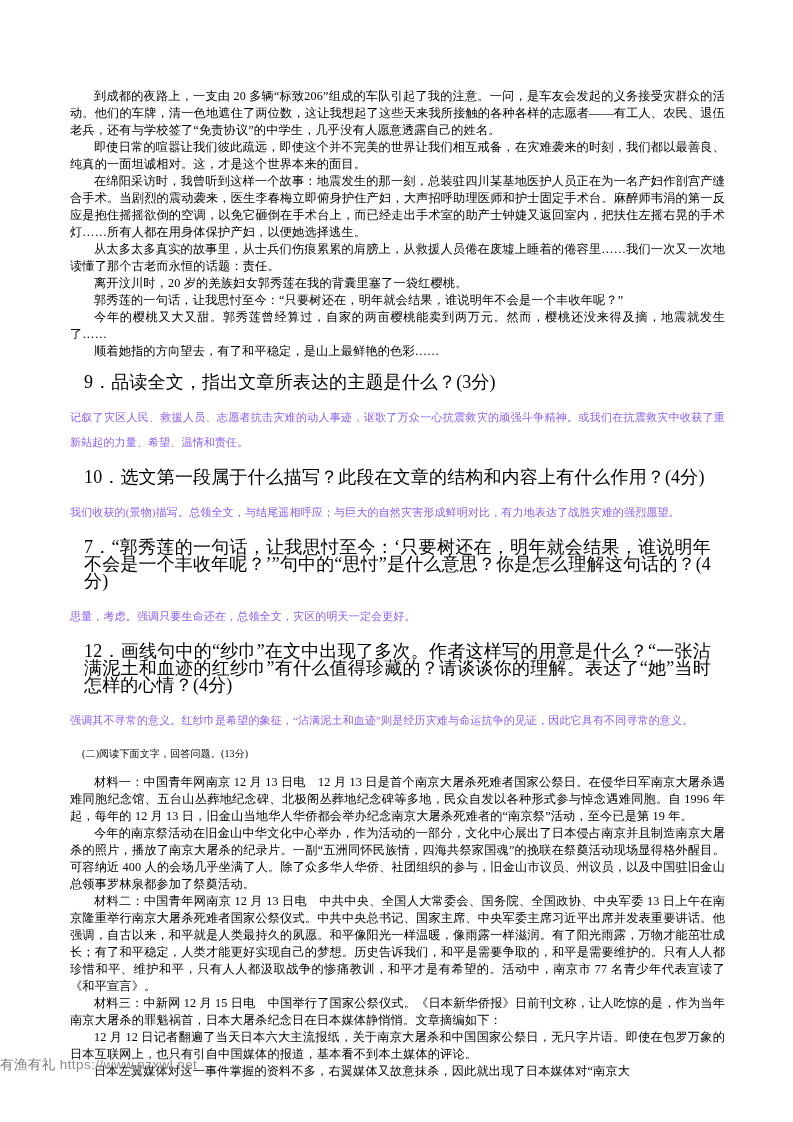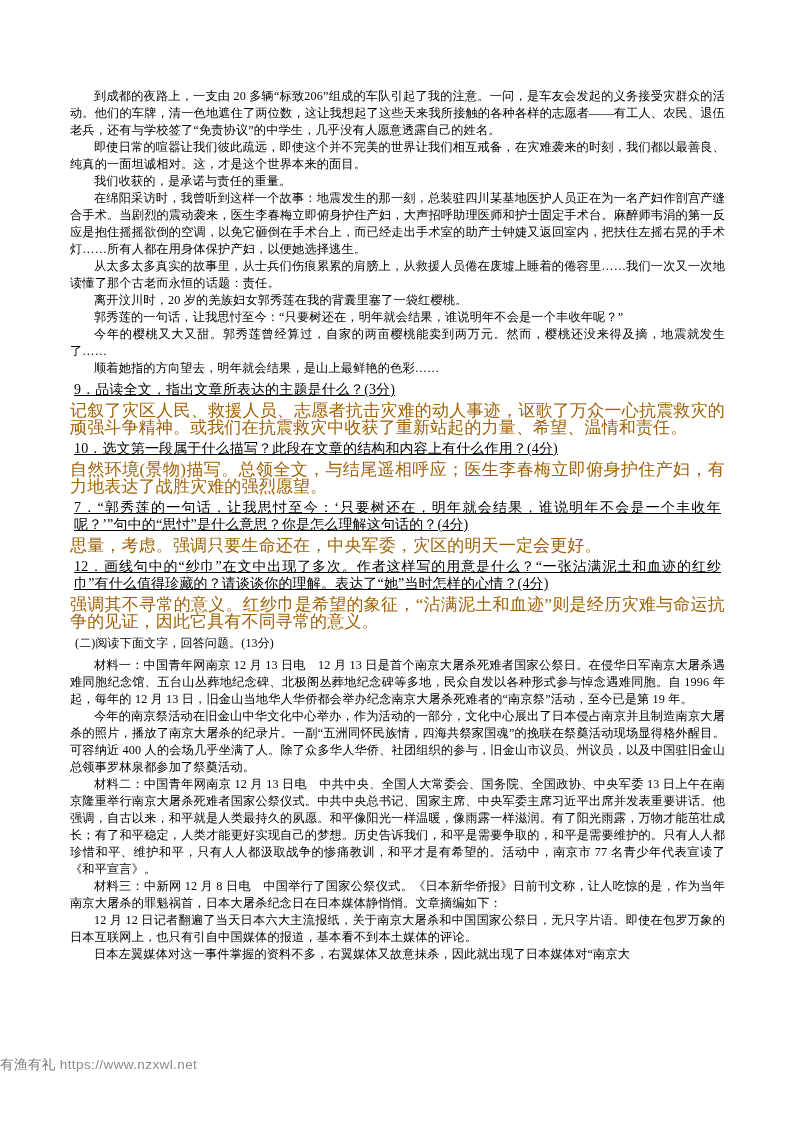--- a/index.html
+++ b/index.html
@@ -33,38 +33,37 @@
     font-size: 12.2px;
     line-height: 17.0px;
     text-align: justify;
     text-justify: inter-ideograph;
     letter-spacing: 0.15px;
   }
   p.indent {
     text-indent: 24px;
   }
   .ans {
-    color: #a16207;
+    color: #8b5cf6;
     margin: 0;
-    font-size: 17px;
+    font-size: 11px;
+    line-height: 25px;
+    text-align: justify;
+    letter-spacing: 0.15px;
+  }
+  .q {
+    margin: 14px;
+    font-size: 18px;
     line-height: 17.0px;
     text-align: justify;
     letter-spacing: 0.15px;
   }
-  .q {
-    margin: 4px;
-    font-size: 14px;
-    line-height: 17.0px;
-    text-align: justify;
-    letter-spacing: 0.15px;
-    text-decoration: underline;
-  }
   .sec {
-    margin: 5px;
-    font-size: 12px;
+    margin: 12px;
+    font-size: 10px;
     line-height: 17.0px;
     letter-spacing: 0.15px;
   }
   .watermark {
     position: absolute;
     left: 0;
     top: 1056px;
     width: 793px;
     text-align: left;
     font-size: 13.5px;
@@ -77,45 +76,44 @@
   }
 </style>
 </head>
 <body>
 
 <div class="page">
   <div class="content">
 
     <p class="indent">到成都的夜路上，一支由 20 多辆“标致206”组成的车队引起了我的注意。一问，是车友会发起的义务接受灾群众的活动。他们的车牌，清一色地遮住了两位数，这让我想起了这些天来我所接触的各种各样的志愿者——有工人、农民、退伍老兵，还有与学校签了“免责协议”的中学生，几乎没有人愿意透露自己的姓名。</p>
     <p class="indent">即使日常的喧嚣让我们彼此疏远，即使这个并不完美的世界让我们相互戒备，在灾难袭来的时刻，我们都以最善良、纯真的一面坦诚相对。这，才是这个世界本来的面目。</p>
-    <p class="indent">我们收获的，是承诺与责任的重量。</p>
     <p class="indent">在绵阳采访时，我曾听到这样一个故事：地震发生的那一刻，总装驻四川某基地医护人员正在为一名产妇作剖宫产缝合手术。当剧烈的震动袭来，医生李春梅立即俯身护住产妇，大声招呼助理医师和护士固定手术台。麻醉师韦涓的第一反应是抱住摇摇欲倒的空调，以免它砸倒在手术台上，而已经走出手术室的助产士钟婕又返回室内，把扶住左摇右晃的手术灯……所有人都在用身体保护产妇，以便她选择逃生。</p>
     <p class="indent">从太多太多真实的故事里，从士兵们伤痕累累的肩膀上，从救援人员倦在废墟上睡着的倦容里……我们一次又一次地读懂了那个古老而永恒的话题：责任。</p>
     <p class="indent">离开汶川时，20 岁的羌族妇女郭秀莲在我的背囊里塞了一袋红樱桃。</p>
     <p class="indent">郭秀莲的一句话，让我思忖至今：“只要树还在，明年就会结果，谁说明年不会是一个丰收年呢？”</p>
     <p class="indent">今年的樱桃又大又甜。郭秀莲曾经算过，自家的两亩樱桃能卖到两万元。然而，樱桃还没来得及摘，地震就发生了……</p>
-    <p class="indent">顺着她指的方向望去，明年就会结果，是山上最鲜艳的色彩……</p>
+    <p class="indent">顺着她指的方向望去，有了和平稳定，是山上最鲜艳的色彩……</p>
 
     <p class="q">9．品读全文，指出文章所表达的主题是什么？(3分)</p>
     <p class="ans">记叙了灾区人民、救援人员、志愿者抗击灾难的动人事迹，讴歌了万众一心抗震救灾的顽强斗争精神。或我们在抗震救灾中收获了重新站起的力量、希望、温情和责任。</p>
 
     <p class="q">10．选文第一段属于什么描写？此段在文章的结构和内容上有什么作用？(4分)</p>
-    <p class="ans">自然环境(景物)描写。总领全文，与结尾遥相呼应；医生李春梅立即俯身护住产妇，有力地表达了战胜灾难的强烈愿望。</p>
+    <p class="ans">我们收获的(景物)描写。总领全文，与结尾遥相呼应；与巨大的自然灾害形成鲜明对比，有力地表达了战胜灾难的强烈愿望。</p>
 
     <p class="q">7．“郭秀莲的一句话，让我思忖至今：‘只要树还在，明年就会结果，谁说明年不会是一个丰收年呢？’”句中的“思忖”是什么意思？你是怎么理解这句话的？(4分)</p>
-    <p class="ans">思量，考虑。强调只要生命还在，中央军委，灾区的明天一定会更好。</p>
+    <p class="ans">思量，考虑。强调只要生命还在，总领全文，灾区的明天一定会更好。</p>
 
     <p class="q">12．画线句中的“纱巾”在文中出现了多次。作者这样写的用意是什么？“一张沾满泥土和血迹的红纱巾”有什么值得珍藏的？请谈谈你的理解。表达了“她”当时怎样的心情？(4分)</p>
     <p class="ans">强调其不寻常的意义。红纱巾是希望的象征，“沾满泥土和血迹”则是经历灾难与命运抗争的见证，因此它具有不同寻常的意义。</p>
 
     <p class="sec">(二)阅读下面文字，回答问题。(13分)</p>
     <p class="indent">材料一：中国青年网南京 12 月 13 日电　12 月 13 日是首个南京大屠杀死难者国家公祭日。在侵华日军南京大屠杀遇难同胞纪念馆、五台山丛葬地纪念碑、北极阁丛葬地纪念碑等多地，民众自发以各种形式参与悼念遇难同胞。自 1996 年起，每年的 12 月 13 日，旧金山当地华人华侨都会举办纪念南京大屠杀死难者的“南京祭”活动，至今已是第 19 年。</p>
     <p class="indent">今年的南京祭活动在旧金山中华文化中心举办，作为活动的一部分，文化中心展出了日本侵占南京并且制造南京大屠杀的照片，播放了南京大屠杀的纪录片。一副“五洲同怀民族情，四海共祭家国魂”的挽联在祭奠活动现场显得格外醒目。可容纳近 400 人的会场几乎坐满了人。除了众多华人华侨、社团组织的参与，旧金山市议员、州议员，以及中国驻旧金山总领事罗林泉都参加了祭奠活动。</p>
     <p class="indent">材料二：中国青年网南京 12 月 13 日电　中共中央、全国人大常委会、国务院、全国政协、中央军委 13 日上午在南京隆重举行南京大屠杀死难者国家公祭仪式。中共中央总书记、国家主席、中央军委主席习近平出席并发表重要讲话。他强调，自古以来，和平就是人类最持久的夙愿。和平像阳光一样温暖，像雨露一样滋润。有了阳光雨露，万物才能茁壮成长；有了和平稳定，人类才能更好实现自己的梦想。历史告诉我们，和平是需要争取的，和平是需要维护的。只有人人都珍惜和平、维护和平，只有人人都汲取战争的惨痛教训，和平才是有希望的。活动中，南京市 77 名青少年代表宣读了《和平宣言》。</p>
-    <p class="indent">材料三：中新网 12 月 8 日电　中国举行了国家公祭仪式。《日本新华侨报》日前刊文称，让人吃惊的是，作为当年南京大屠杀的罪魁祸首，日本大屠杀纪念日在日本媒体静悄悄。文章摘编如下：</p>
+    <p class="indent">材料三：中新网 12 月 15 日电　中国举行了国家公祭仪式。《日本新华侨报》日前刊文称，让人吃惊的是，作为当年南京大屠杀的罪魁祸首，日本大屠杀纪念日在日本媒体静悄悄。文章摘编如下：</p>
     <p class="indent">12 月 12 日记者翻遍了当天日本六大主流报纸，关于南京大屠杀和中国国家公祭日，无只字片语。即使在包罗万象的日本互联网上，也只有引自中国媒体的报道，基本看不到本土媒体的评论。</p>
     <p class="indent">日本左翼媒体对这一事件掌握的资料不多，右翼媒体又故意抹杀，因此就出现了日本媒体对“南京大</p>
 
   </div>
 
   <div class="watermark">
     <span class="brand">有渔有礼</span>
     <span>https://www.nzxwl.net</span>
   </div>
 </div>

